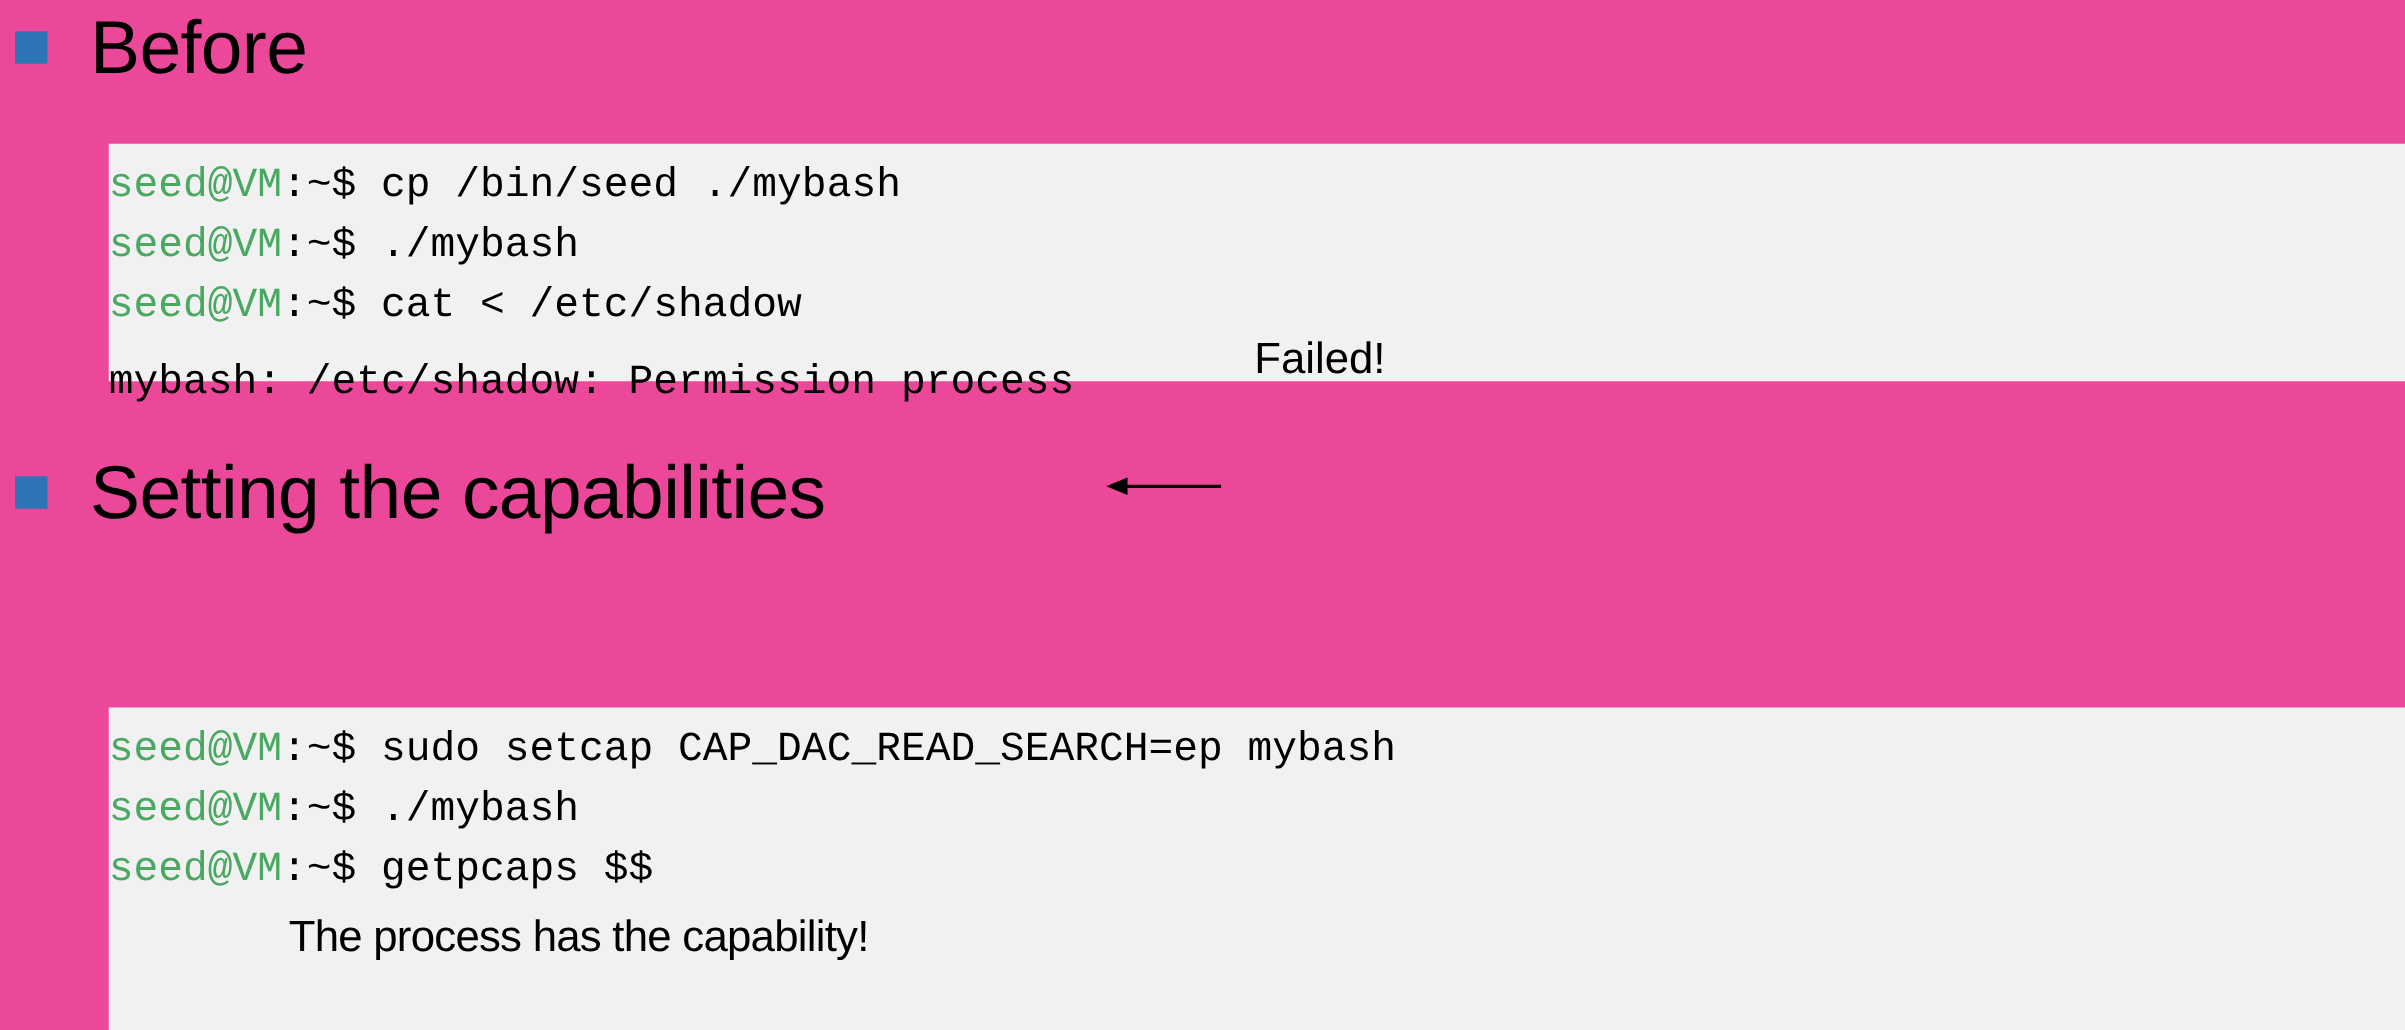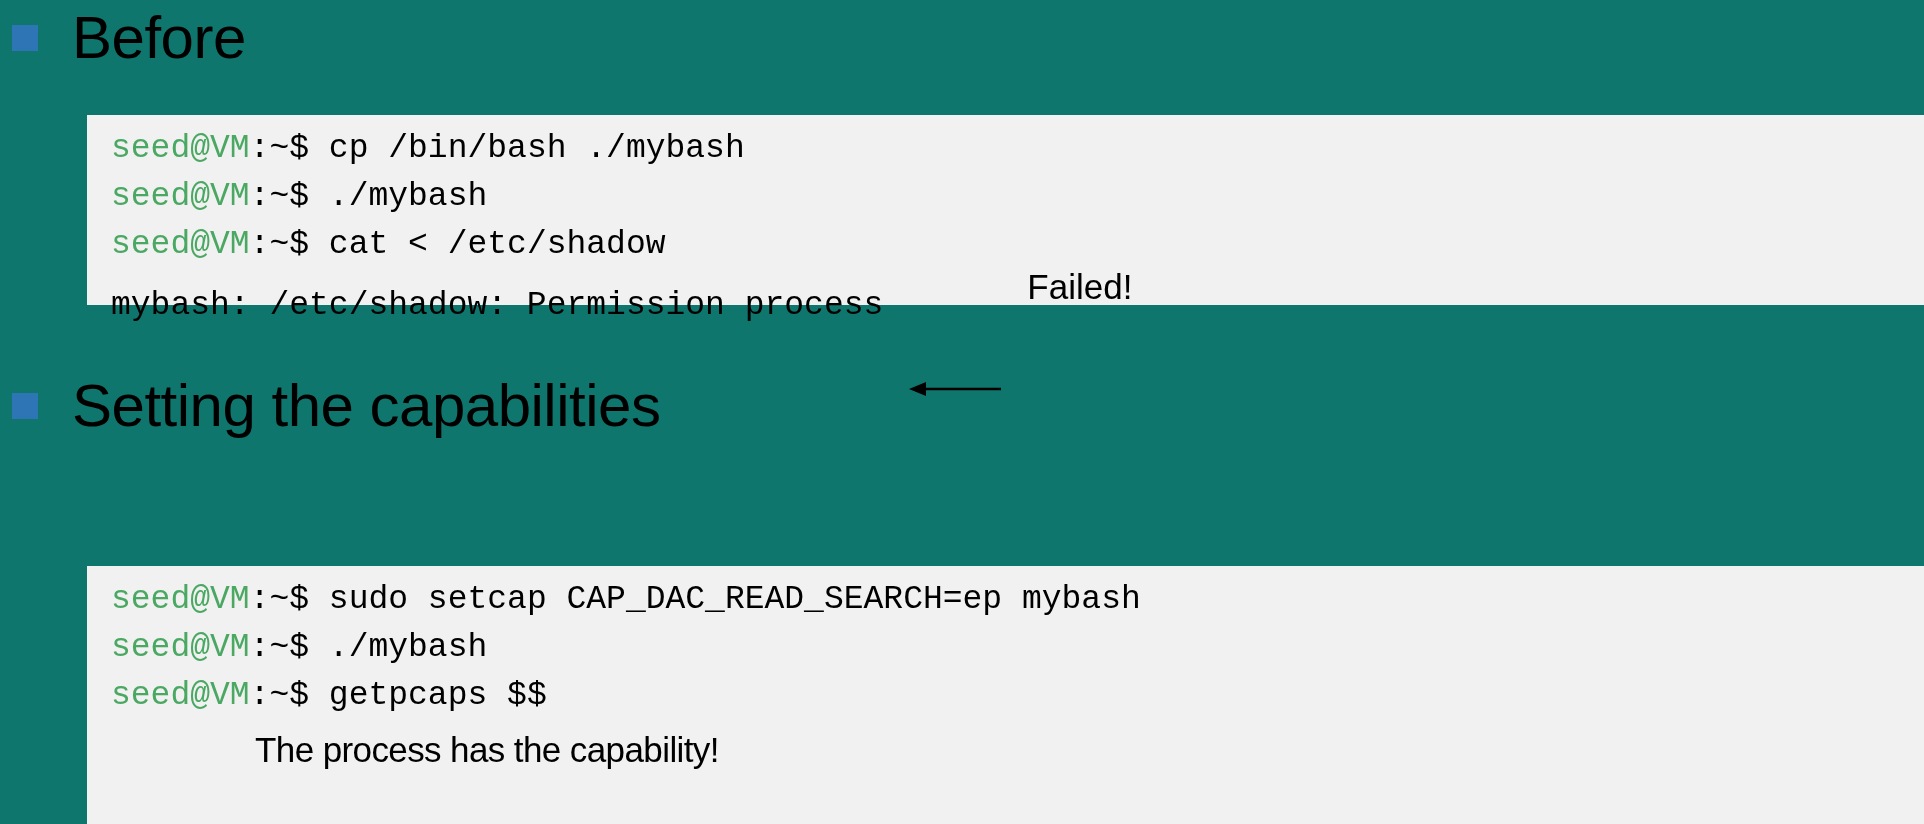--- a/index.html
+++ b/index.html
@@ -13,21 +13,21 @@
     height: 824px;
     position: relative;
     overflow: hidden;
     font-family: "Liberation Sans", sans-serif;
     -webkit-font-smoothing: antialiased;
   }
 
   .slide {
     position: absolute;
     inset: 0;
-    background: #0f766e;
+    background: #ec4899;
   }
 
   
   .heading-row {
     position: absolute;
     left: 0;
     display: flex;
     align-items: center;
     height: 72px;
   }
@@ -43,21 +43,21 @@
     font-size: 60px;
     font-weight: 400;
     color: #000000;
     line-height: 1;
     margin-left: 34px;
     white-space: nowrap;
     letter-spacing: -0.5px;
   }
 
   #heading-before { top: 2px; }
-  #heading-setting { top: 370px; }
+  #heading-setting { top: 358px; }
 
   
   .terminal {
     position: absolute;
     left: 87px;
     right: 0;
     background: #f1f1f1;
     padding: 10px 0 8px 0;
     box-sizing: border-box;
   }
@@ -66,21 +66,21 @@
 
   .line {
     display: flex;
     align-items: baseline;
     height: 48px;
     white-space: pre;
     font-family: "Liberation Mono", "DejaVu Sans Mono", monospace;
     font-size: 33px;
     line-height: 48px;
     color: #000000;
-    padding-left: 24px;
+    padding-left: 0;
   }
   .prompt-user {
     color: #4aa863;
   }
   .cmd {
     color: #000000;
   }
 
   
   .annotation {
@@ -116,21 +116,21 @@
 <div class="slide">
 
   <div class="heading-row" id="heading-before">
     <div class="bullet-square"></div>
     <div class="heading-text">Before</div>
   </div>
 
   <div class="terminal" id="terminal-before">
 
     <div class="line">
-      <span class="prompt-user">seed@VM</span><span class="cmd">:~$ </span><span class="cmd">cp /bin/bash ./mybash</span>
+      <span class="prompt-user">seed@VM</span><span class="cmd">:~$ </span><span class="cmd">cp /bin/seed ./mybash</span>
     </div>
 
     <div class="line">
       <span class="prompt-user">seed@VM</span><span class="cmd">:~$ </span><span class="cmd">./mybash</span>
     </div>
 
     <div class="line">
       <span class="prompt-user">seed@VM</span><span class="cmd">:~$ </span><span class="cmd">cat &lt; /etc/shadow</span>
     </div>
 

